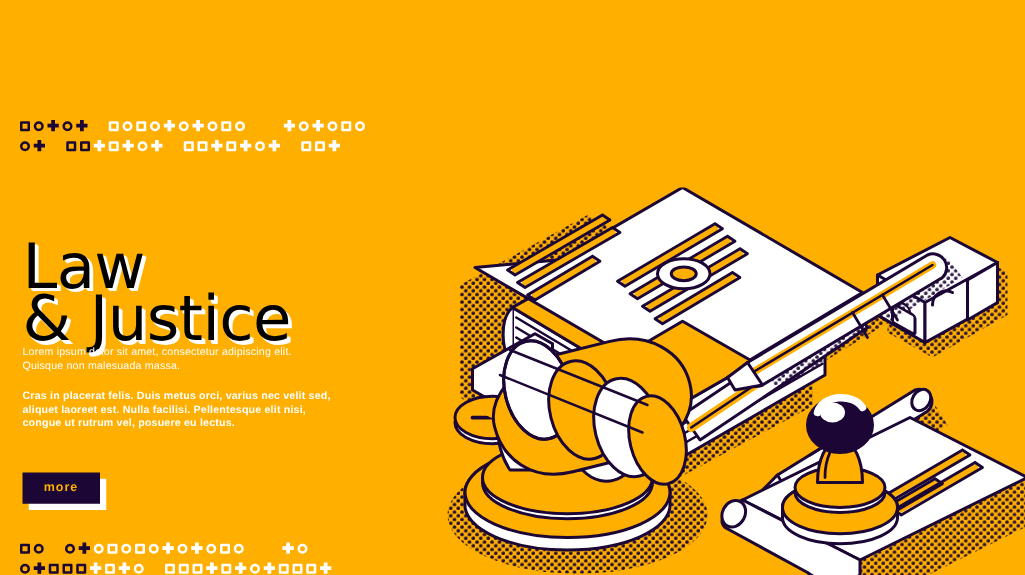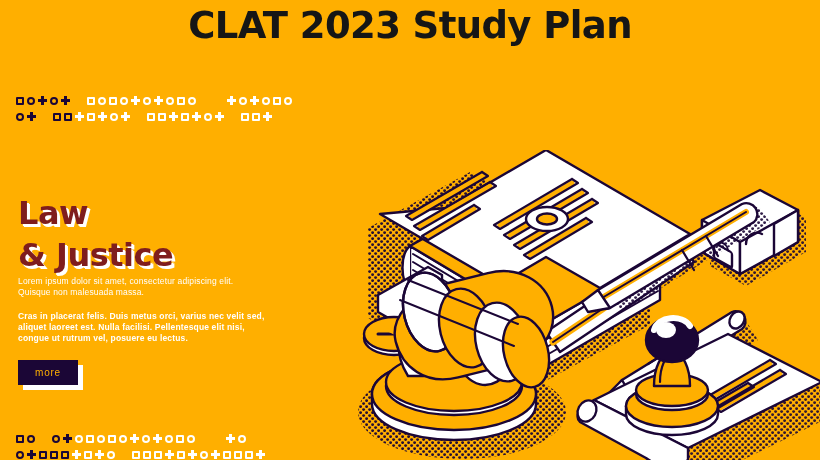--- a/index.html
+++ b/index.html
@@ -40,49 +40,48 @@
 
   #deco-top { top:94px; left:16px; }
   #deco-top .deco-row { margin-bottom:3px; }
   #deco-bottom { bottom:-4px; left:16px; }
   #deco-bottom .deco-row { margin-bottom:3px; }
 
   
   .left-block { position:absolute; left:18px; top:192px; width:250px; z-index:6; }
   .headline {
     font-family:"DejaVu Sans", sans-serif;
-    font-size:32px; font-weight:bold; line-height:42px;
-    color:#7f1d1d; letter-spacing:-0.5px;
+    font-size:50px; font-weight:normal; line-height:42px;
+    color:#000000; letter-spacing:-0.5px;
     text-shadow: 2px 2px 0 #FFFFFF, 3px 3px 0 #FFFFFF;
   }
   .headline .l2 { display:block; }
   .para {
     color:#FFFFFF; font-size:8.5px; line-height:11px;
     letter-spacing:0.15px;
   }
   .para.second { margin-top:13px;font-weight:bold; }
   .more-btn {
-    display:inline-block; margin-top:16px; position:relative;
+    display:inline-block; margin-top:34px; position:relative;
     background:#1B0636; color:#FFAF00;
-    font-size:10px; font-weight:normal; letter-spacing:0.8px;
+    font-size:10px; font-weight:bold; letter-spacing:0.8px;
     padding:7px 17px; border:none; cursor:pointer;
     box-shadow: 5px 5px 0 #FFFFFF;
   }
 
   
   #art { position:absolute; left:350px; top:150px; width:470px; height:310px; z-index:4; }
   #art svg { display:block; }
 </style>
 </head>
 <body>
 
 <div id="banner">
 
   <div class="title-wrap">
-    <div class="title-line">CLAT 2023 Study Plan</div>
   </div>
 
   <div class="deco" id="deco-top">
       <div class="deco-row">
         <span class="sym sym-sq dark"></span>
         <span class="sym sym-ci dark"></span>
         <span class="sym sym-pl dark"></span>
         <span class="sym sym-ci dark"></span>
         <span class="sym sym-pl dark"></span>
         <span class="sym gap dark"></span>

